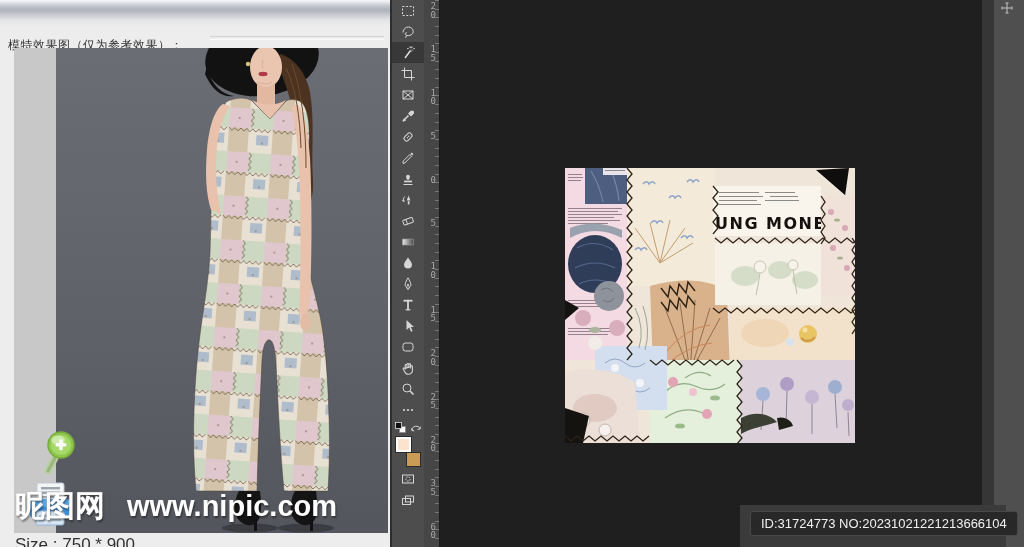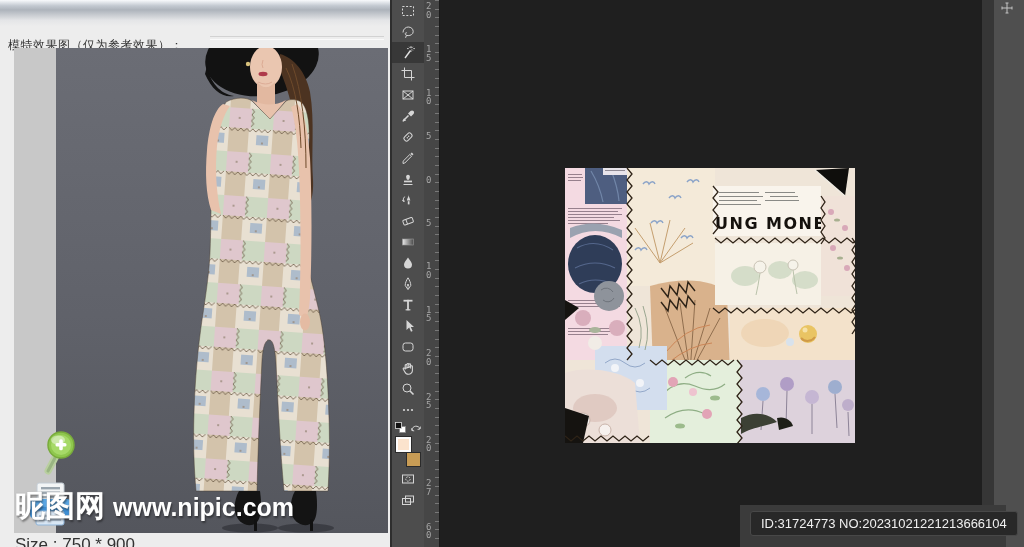--- a/index.html
+++ b/index.html
@@ -16,21 +16,21 @@
   .photo{position:absolute;left:14px;top:48px;width:374px;height:485px;background:#c8c8c8;overflow:hidden;}
   .backdrop{position:absolute;left:42px;top:0;right:0;bottom:0;
             background:linear-gradient(180deg,#6b6d75 0%,#60626a 55%,#54565d 100%);}
   .model-svg{position:absolute;left:0;top:0;}
   .zoom-badge{position:absolute;left:28px;top:382px;width:40px;height:50px;cursor:pointer;}
   .watermark{position:absolute;left:0;bottom:0;height:56px;width:100%;}
   .printer-icon{position:absolute;left:13px;bottom:1px;z-index:2;}
   .wm-text{position:absolute;left:1px;bottom:6px;z-index:3;white-space:nowrap;}
   .wm-cn{font-size:30px;font-weight:bold;color:#fff;
          text-shadow:0 0 1px #9a9a9a,1px 2px 2px rgba(0,0,0,.4);}
-  .wm-url{font-size:25px;font-weight:800;color:#fff;margin-left:8px;
+  .wm-url{font-size:29px;font-weight:800;color:#fff;margin-left:22px;
           text-shadow:1px 2px 2px rgba(0,0,0,.4);}
   .size-label{position:absolute;left:15px;top:535px;font-size:17px;color:#333;}
 
   
   .toolbar{position:absolute;left:390px;top:0;width:34px;height:547px;background:#4d4d4d;
            border-left:2px solid #2e2e2e;box-sizing:border-box;}
   .tool{width:32px;height:21px;display:flex;align-items:center;justify-content:center;cursor:pointer;}
   .tool.selected{background:#383838;}
   .swap-row{width:32px;height:15px;display:flex;align-items:center;justify-content:center;gap:2px;}
   .swatches{position:relative;width:26px;height:31px;margin:1px auto 2px;}
@@ -38,21 +38,21 @@
   .swatch-fg{position:absolute;left:0;top:0;width:17px;height:17px;border:1px solid #2b2b2b;
              box-shadow:inset 0 0 0 2px #fdfdfd;box-sizing:border-box;}
   .widget{width:32px;height:20px;display:flex;align-items:center;justify-content:center;cursor:pointer;margin-top:2px;}
 
   
   .ruler{position:absolute;left:424px;top:0;width:16px;height:547px;background:#464646;
          border-right:1px solid #1b1b1b;box-sizing:border-box;}
   .ruler-ticks{position:absolute;right:0;top:0;width:4px;height:100%;
                background:repeating-linear-gradient(180deg,#787878 0 1px,transparent 1px 8.68px);}
   .ruler-labels{position:absolute;left:2px;top:2px;}
-  .ruler-label{height:43.4px;}
+  .ruler-label{height:43.4px;text-align:right;}
   .ruler-label span{display:block;width:10px;font-size:9px;line-height:8.5px;color:#a6a6a6;
                     word-break:break-all;font-family:"DejaVu Sans Mono",monospace;}
 
   
   .canvas{position:absolute;left:440px;top:0;width:542px;height:547px;}
   .pattern-doc{position:absolute;left:125px;top:168px;width:290px;height:275px;}
 
   
   .dock{position:absolute;right:0;top:0;width:42px;height:547px;background:#4f4f4f;}
   .dock-strip{position:absolute;left:0;top:0;width:12px;height:100%;background:#363636;}
@@ -358,21 +358,21 @@
 
     <div class="ruler-label">
           <span>25</span>
         </div>
 
     <div class="ruler-label">
           <span>20</span>
         </div>
 
     <div class="ruler-label">
-          <span>27</span>
+          <span>35</span>
         </div>
 
     <div class="ruler-label">
           <span>60</span>
         </div>
   </div>
   </div>
 
   <div class="canvas" style="background: rgb(31, 31, 31);">
     <svg class="pattern-doc" width="290" height="275" viewBox="0 0 290 275">

